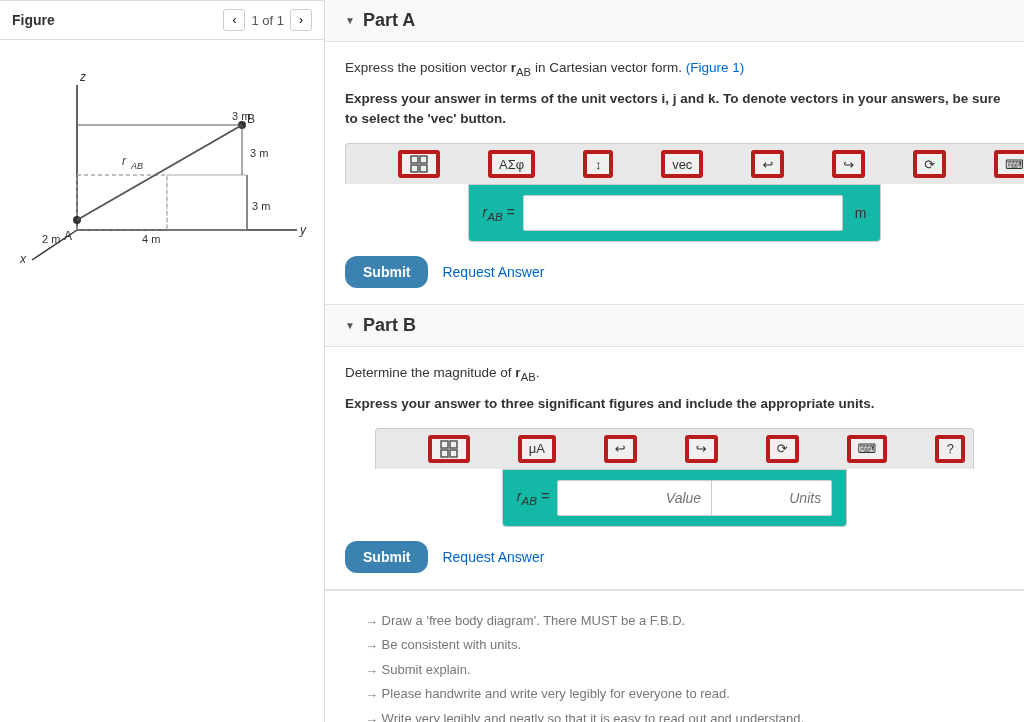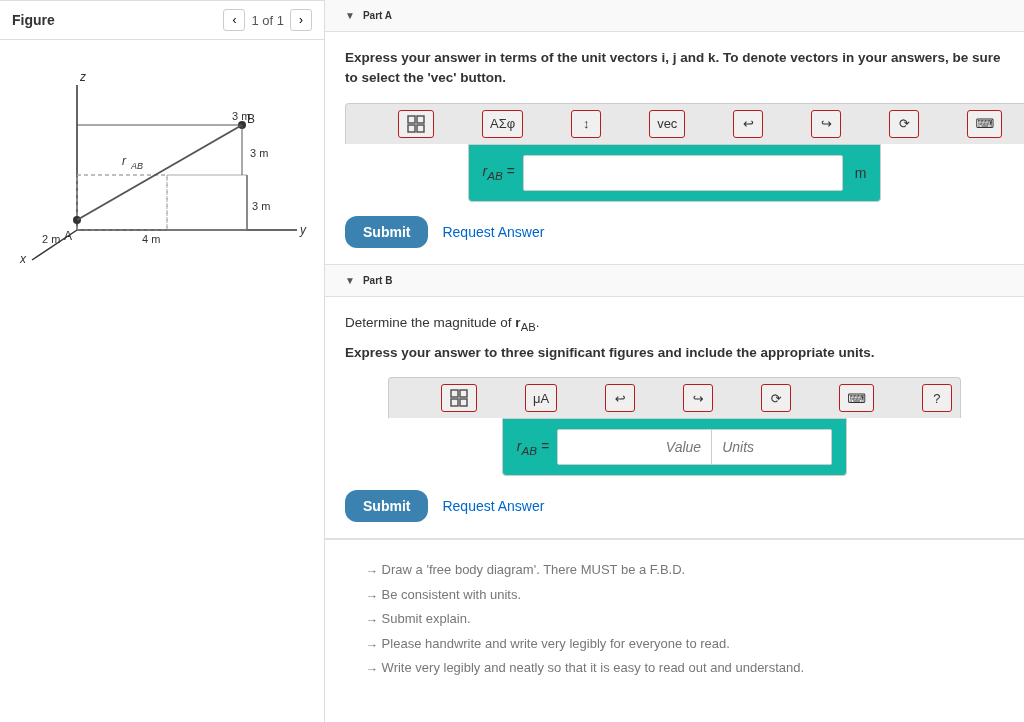--- a/index.html
+++ b/index.html
@@ -78,21 +78,21 @@
       background: #f9f9f9;
       border-bottom: 1px solid #e0e0e0;
     }
     .collapse-icon {
       color: #555;
       font-size: 10px;
       cursor: pointer;
     }
     .part-title {
       font-weight: bold;
-      font-size: 10px;
+      font-size: 18px;
     }
     .part-content {
       padding: 16px 20px;
     }
     .question-text {
       font-size: 13.5px;
       margin-bottom: 8px;
       line-height: 1.5;
     }
     .question-text .figure-link {
@@ -113,21 +113,21 @@
       background: #e8e8e8;
       border: 1px solid #ccc;
       border-bottom: none;
       border-radius: 4px 4px 0 0;
       padding: 6px 8px;
       width: fit-content;
       margin: 0 auto;
     }
     .toolbar-btn {
       background: #f0f0f0;
-      border: 1px solid #b91c1c;
+      border: 4px solid #b91c1c;
       border-radius: 3px;
       padding: 3px 7px;
       cursor: pointer;
       font-size: 13px;
       color: #333;
       display: inline-flex;
       align-items: center;
       justify-content: center;
       min-width: 30px;
       height: 28px;
@@ -190,20 +190,21 @@
       border: 1px solid #ccc;
       border-left: none;
       border-radius: 0 2px 2px 0;
       padding: 6px 10px;
       font-size: 14px;
       width: 120px;
       height: 36px;
       outline: none;
       color: #aaa;
       font-style: italic;
+      text-align: right;
     }
     
     .action-row {
       display: flex;
       align-items: center;
       gap: 14px;
       margin-top: 14px;
     }
     .submit-btn {
       background: #3b82b0;
@@ -308,20 +309,24 @@
   </div>
 
   <div class="right-panel">
 
     <div class="part-section">
       <div class="part-header">
         <span class="collapse-icon">▼</span>
         <span class="part-title">Part A</span>
       </div>
       <div class="part-content">
+        <p class="question-text">
+          Express the position vector <strong>r</strong><sub>AB</sub> in Cartesian vector form. 
+          <a class="figure-link">(Figure 1)</a>
+        </p>
         <p class="instruction-text">Express your answer in terms of the unit vectors i, j and k. To denote vectors in your answers, be sure to select the 'vec' button.</p>
 
         <div class="math-toolbar">
           <button class="toolbar-btn">
             <svg width="20" height="20" viewBox="0 0 20 20">
               <rect x="2" y="2" width="7" height="7" fill="none" stroke="#555" stroke-width="1.5"></rect>
               <rect x="11" y="2" width="7" height="7" fill="none" stroke="#555" stroke-width="1.5"></rect>
               <rect x="2" y="11" width="7" height="7" fill="none" stroke="#555" stroke-width="1.5"></rect>
               <rect x="11" y="11" width="7" height="7" fill="none" stroke="#555" stroke-width="1.5"></rect>
             </svg>

